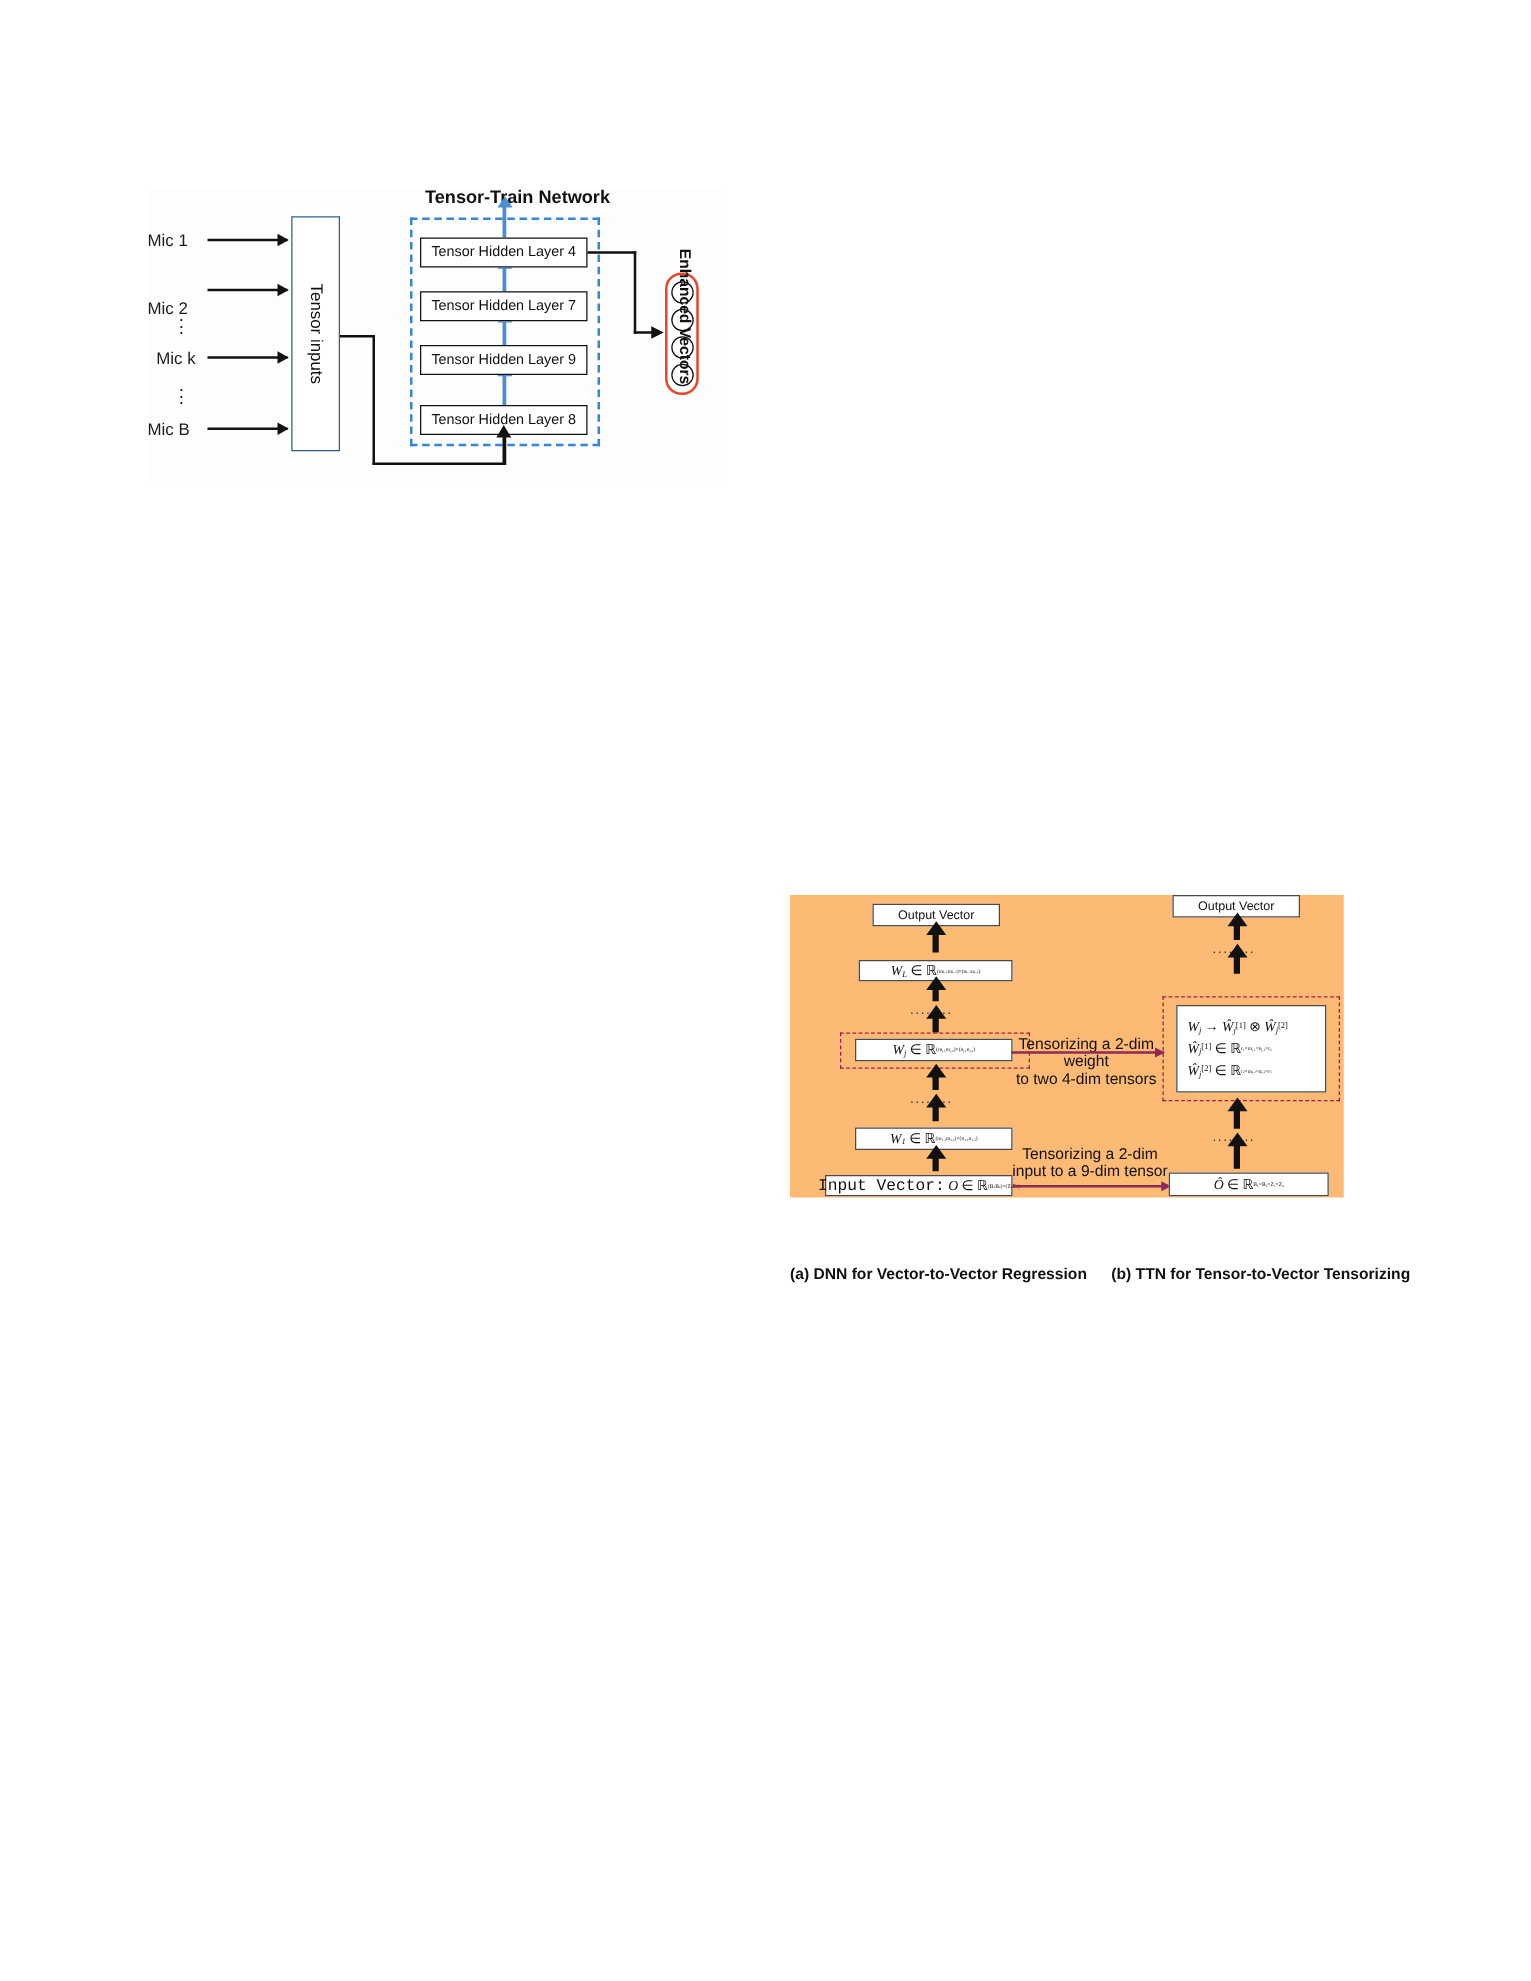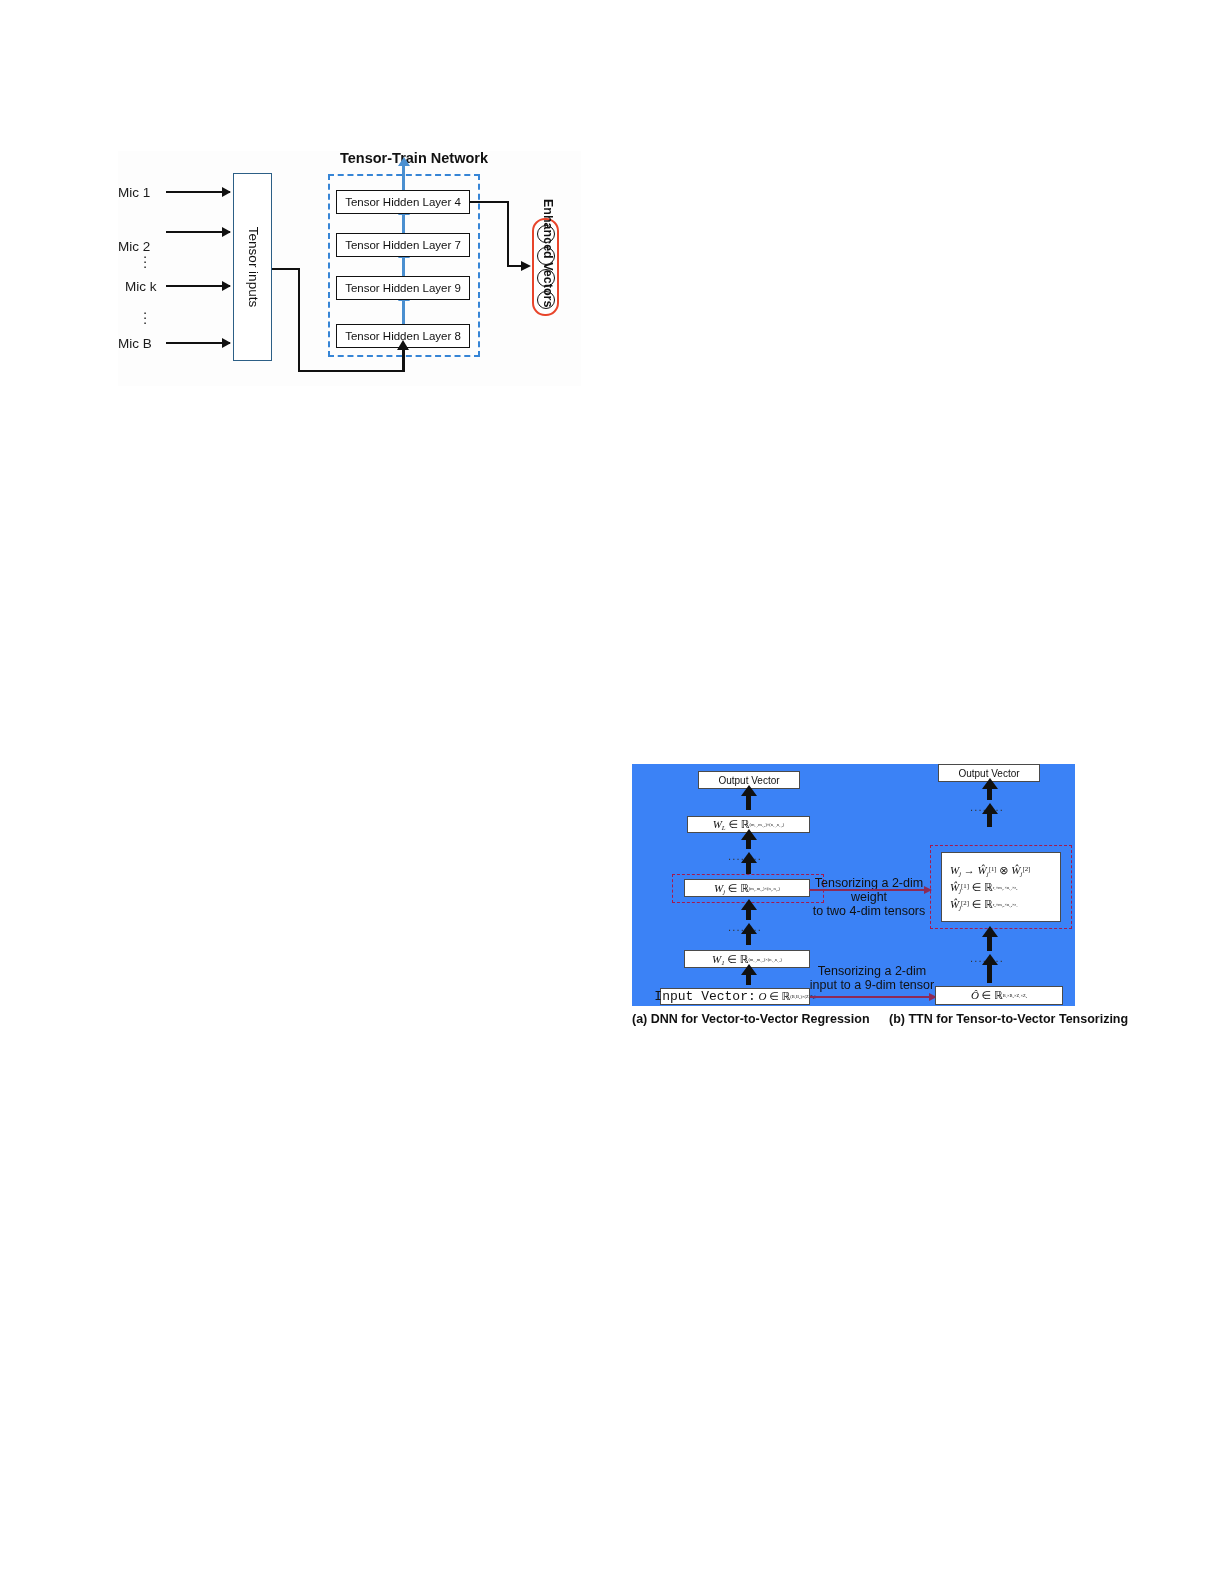--- a/index.html
+++ b/index.html
@@ -210,24 +210,24 @@
     font-size: 12.5px;
     font-weight: bold;
     color: #111;
     white-space: nowrap;
   }
 
   
   #fig2 {
     position: absolute;
     left: 632px;
-    top: 764px;
+    top: 716px;
     width: 443px;
     height: 242px;
-    background: #3b82f6;
+    background: #fdba74;
   }
 
   .fbox {
     position: absolute;
     border: 1.4px solid #4a4a4a;
     background: #ffffff;
     box-sizing: border-box;
     display: flex;
     align-items: center;
     justify-content: center;

